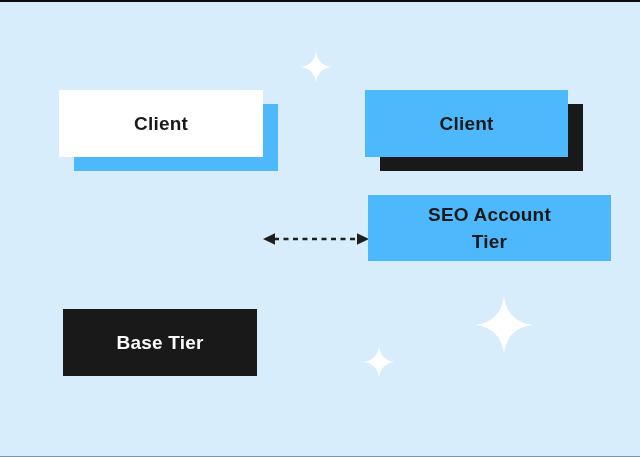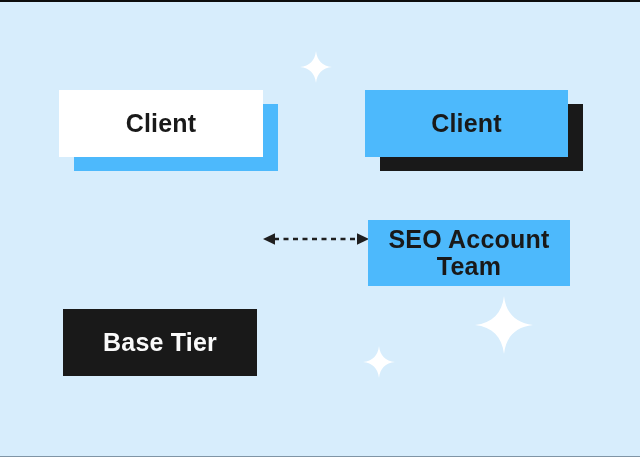--- a/index.html
+++ b/index.html
@@ -25,40 +25,40 @@
   .box, .shadow {
     position: absolute;
   }
   .box {
     display: flex;
     flex-direction: column;
     align-items: center;
     justify-content: center;
     text-align: center;
     font-weight: 700;
-    font-size: 25px;
+    font-size: 19px;
     line-height: 27px;
     letter-spacing: 0.2px;
     color: var(--text-dark);
     z-index: 2;
   }
   .shadow { z-index: 1; }
   .fill-white { background: var(--box-white); }
   .fill-blue  { background: var(--accent-blue); }
   .fill-dark  { background: var(--dark); }
 
   
   .client-shadow { left: 74px;  top: 102px; width: 204px; height: 67px; }
   .client-box    { left: 59px;  top: 88px;  width: 204px; height: 67px; }
   .agency-shadow { left: 380px; top: 102px; width: 203px; height: 67px; }
   .agency-box    { left: 365px; top: 88px;  width: 203px; height: 67px; }
 
   
   .client-website-box { left: 59px;  top: 201px; width: 204px; height: 66px; }
-  .seo-box            { left: 368px; top: 218px; width: 202px; height: 66px; }
+  .seo-box            { left: 368px; top: 193px; width: 243px; height: 66px; }
 
   
   .base-tier-box { left: 63px; top: 307px; width: 194px; height: 67px; color: var(--text-light); }
 
   .connector {
     position: absolute;
     left: 263px;
     top: 229px;
     width: 106px;
     height: 16px;
@@ -96,20 +96,20 @@
 
 
   <svg class="connector" viewBox="0 0 106 16">
     <line x1="11" y1="8" x2="95" y2="8" stroke="#1f1f1f" stroke-width="2.6" stroke-dasharray="5 4.5"></line>
     <polygon points="0,8 12,2.2 12,13.8" fill="#1f1f1f"></polygon>
     <polygon points="106,8 94,2.2 94,13.8" fill="#1f1f1f"></polygon>
   </svg>
 
   <div class="box fill-blue seo-box">
     <span>SEO Account</span>
-    <span>Team</span>
+    <span>Tier</span>
   </div>
 
   <div class="box fill-dark base-tier-box">
     <span>Base Tier</span>
   </div>
 
 </div>
 
 </body></html>

